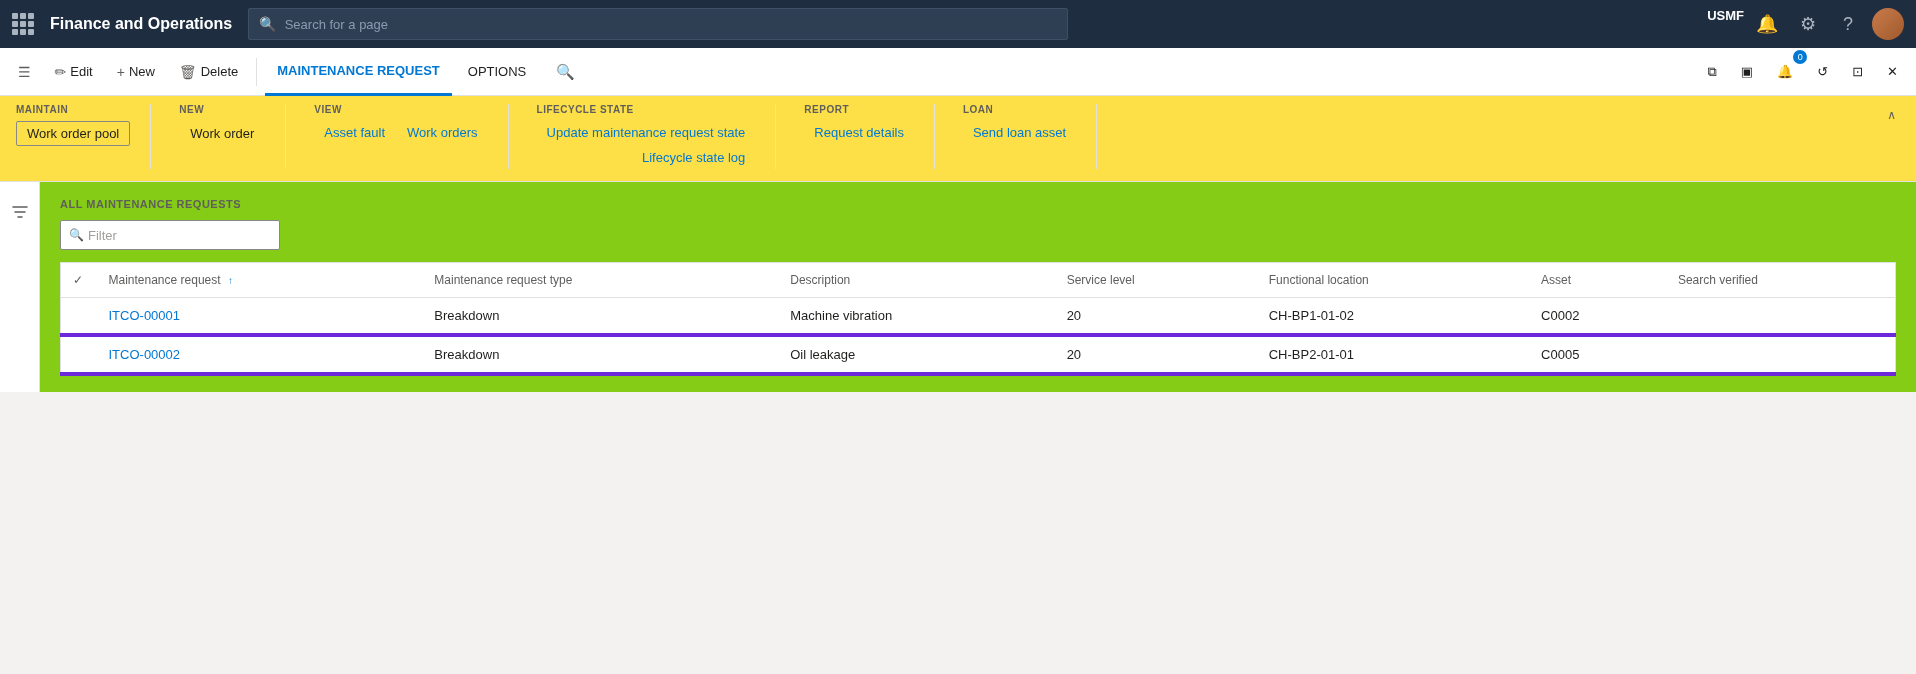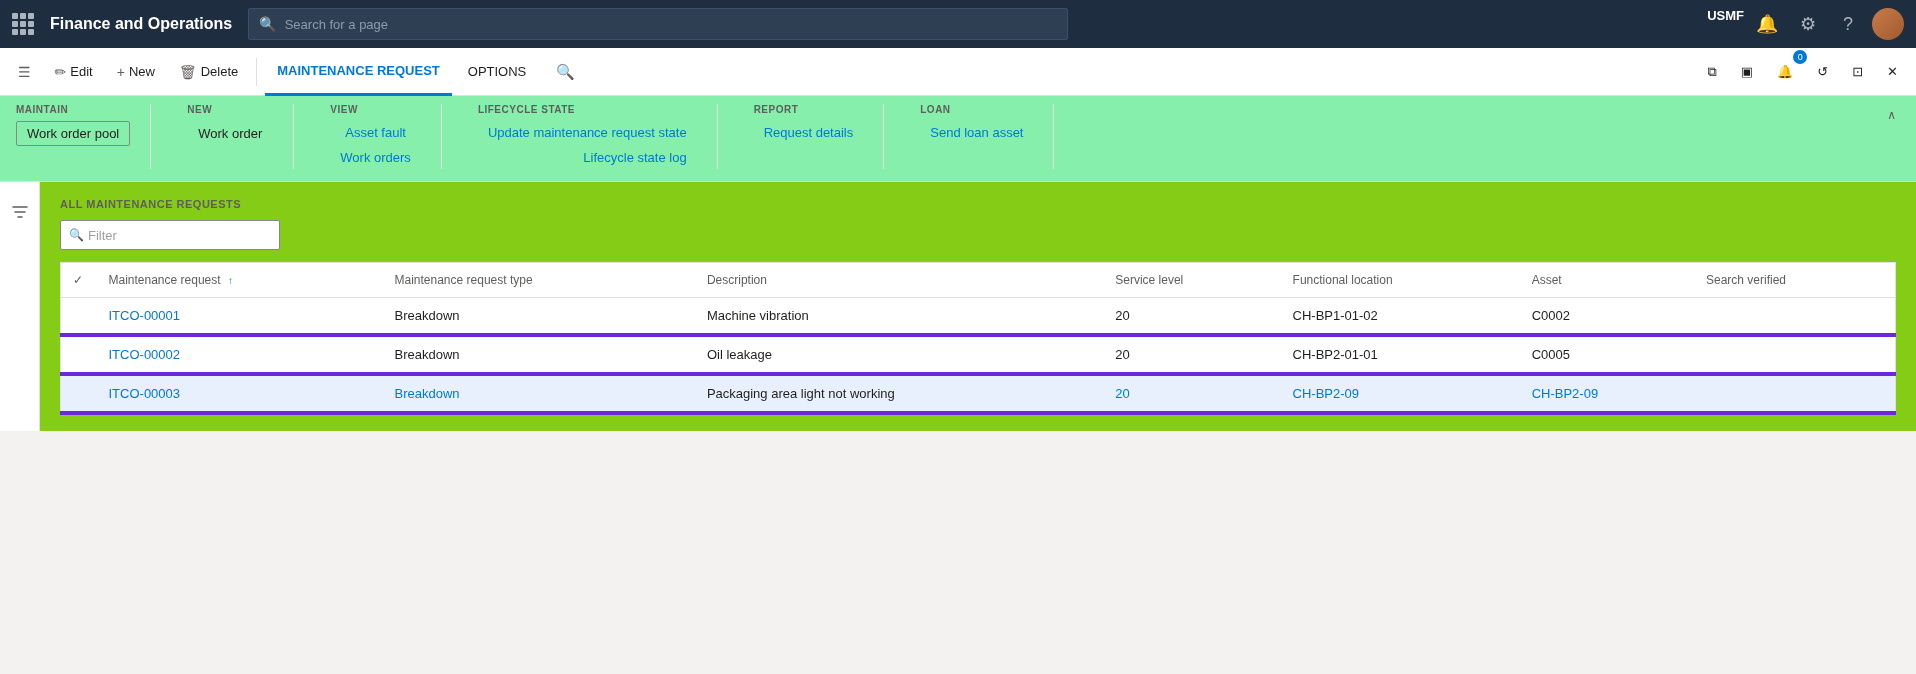--- a/index.html
+++ b/index.html
@@ -154,25 +154,25 @@
     .search-cmd-icon {
       margin-left: 8px;
       color: #605e5c;
       font-size: 15px;
       cursor: pointer;
       padding: 6px;
     }
 
     
     .ribbon {
-      background: #86efac;
+      background: #fde047;
       border-bottom: 1px solid #e0e0e0;
       padding: 8px 16px 12px;
       display: flex;
-      gap: 16px;
+      gap: 8px;
     }
     .ribbon-group {
       padding: 0 20px 0 0;
       border-right: 1px solid #e0e0e0;
       margin-right: 20px;
       display: flex;
       flex-direction: column;
     }
     .ribbon-group:last-child { border-right: none; }
     .ribbon-group-label {
@@ -395,21 +395,21 @@
     </div>
   </div>
   <div class="ribbon-group">
     <div class="ribbon-group-label">NEW</div>
     <div class="ribbon-items">
       <button class="ribbon-item">Work order</button>
     </div>
   </div>
   <div class="ribbon-group">
     <div class="ribbon-group-label">VIEW</div>
-    <div class="ribbon-items" style="flex-direction:column; gap:2px;">
+    <div class="ribbon-items" style="flex-direction:row; gap:2px;">
       <button class="ribbon-item blue-link">Asset fault</button>
       <button class="ribbon-item blue-link">Work orders</button>
     </div>
   </div>
   <div class="ribbon-group">
     <div class="ribbon-group-label">LIFECYCLE STATE</div>
     <div class="ribbon-items" style="flex-direction:column; gap:2px;align-items:flex-end;">
       <button class="ribbon-item blue-link">Update maintenance request state</button>
       <button class="ribbon-item blue-link">Lifecycle state log</button>
     </div>
@@ -485,29 +485,17 @@
     <td>
       <span class="link-cell" style="color:#0078d4">ITCO-00002</span>
     </td>
     <td style="">Breakdown</td>
     <td>Oil leakage</td>
     <td style="">20</td>
     <td style="">CH-BP2-01-01</td>
     <td style="">C0005</td>
     <td></td>
   </tr>
-            <tr class="selected">
-    <td class="check-col-td"></td>
-    <td>
-      <span class="link-cell" style="color:#0078d4">ITCO-00003</span>
-    </td>
-    <td style="color:#0078d4">Breakdown</td>
-    <td>Packaging area light not working</td>
-    <td style="color:#0078d4">20</td>
-    <td style="color:#0078d4">CH-BP2-09</td>
-    <td style="color:#0078d4">CH-BP2-09</td>
-    <td></td>
-  </tr>
           </tbody>
       </table>
     </div>
   </div>
 </div>
 
 </body></html>

